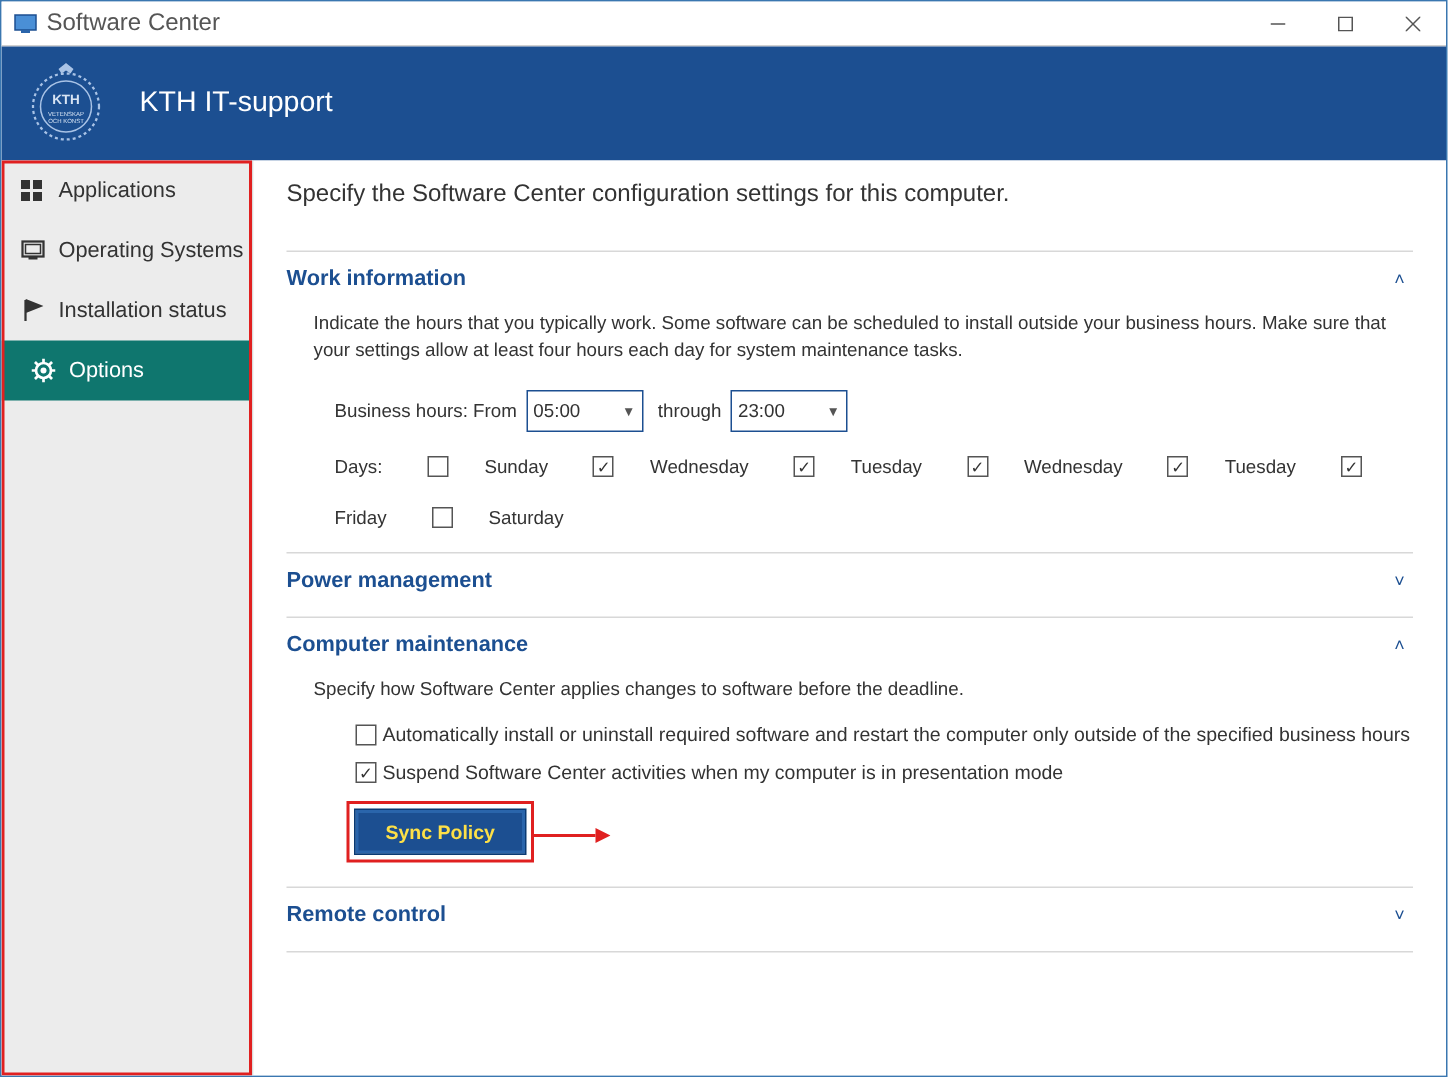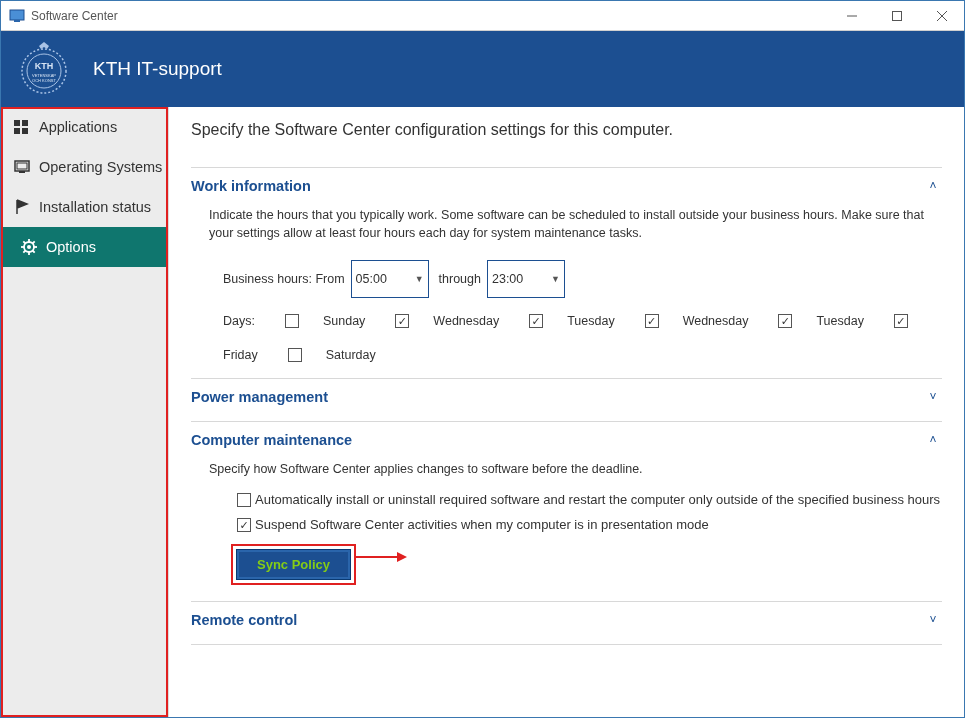--- a/index.html
+++ b/index.html
@@ -21,21 +21,21 @@
   padding-left: 8px;
 }
 .titlebar-icon {
   width: 16px; height: 16px;
   margin-right: 6px;
   display: inline-flex; align-items: center; justify-content: center;
 }
 .titlebar-title {
   flex: 1;
   color: #555;
-  font-size: 12px;
+  font-size: 16px;
 }
 .win-btn {
   width: 45px; height: 29px;
   display: flex; align-items: center; justify-content: center;
   color: #666;
   font-size: 13px;
 }
 .header {
   height: 76px;
   background: #1c4f91;
@@ -123,21 +123,21 @@
 }
 .section-body {
   padding: 12px 0 0 18px;
   color: #333;
   font-size: 12.5px;
 }
 .desc { margin-bottom: 18px; line-height: 1.45; }
 .row { display: flex; align-items: center; margin-bottom: 16px; padding-left: 14px; }
 .lbl { margin-right: 6px; }
 .sel {
-  width: 78px; height: 38px;
+  width: 78px; height: 28px;
   border: 1px solid #1c4f91;
   padding: 0 4px;
   background: #fff;
   display: inline-flex; align-items: center; justify-content: space-between;
   font-size: 12.5px;
   margin-right: 10px;
 }
 .sel .arrow { font-size: 9px; color: #555; }
 .days { display: flex; align-items: center; flex-wrap: wrap; padding-left: 14px; gap: 20px; }
 .cb {
@@ -156,21 +156,21 @@
 .sync-wrap {
   display: inline-block;
   border: 2px solid #e02020;
   padding: 4px;
   margin-left: 22px;
   margin-top: 2px;
   position: relative;
 }
 .sync-btn {
   background: #1c4f91;
-  color: #84cc16;
+  color: #fde047;
   border: 2px solid #2a65ab;
   outline: 1px solid #0a3a72;
   padding: 5px 18px;
   font-size: 13px;
   font-weight: 600;
   cursor: pointer;
 }
 .arrow-annot {
   position: absolute;
   left: 186px;

